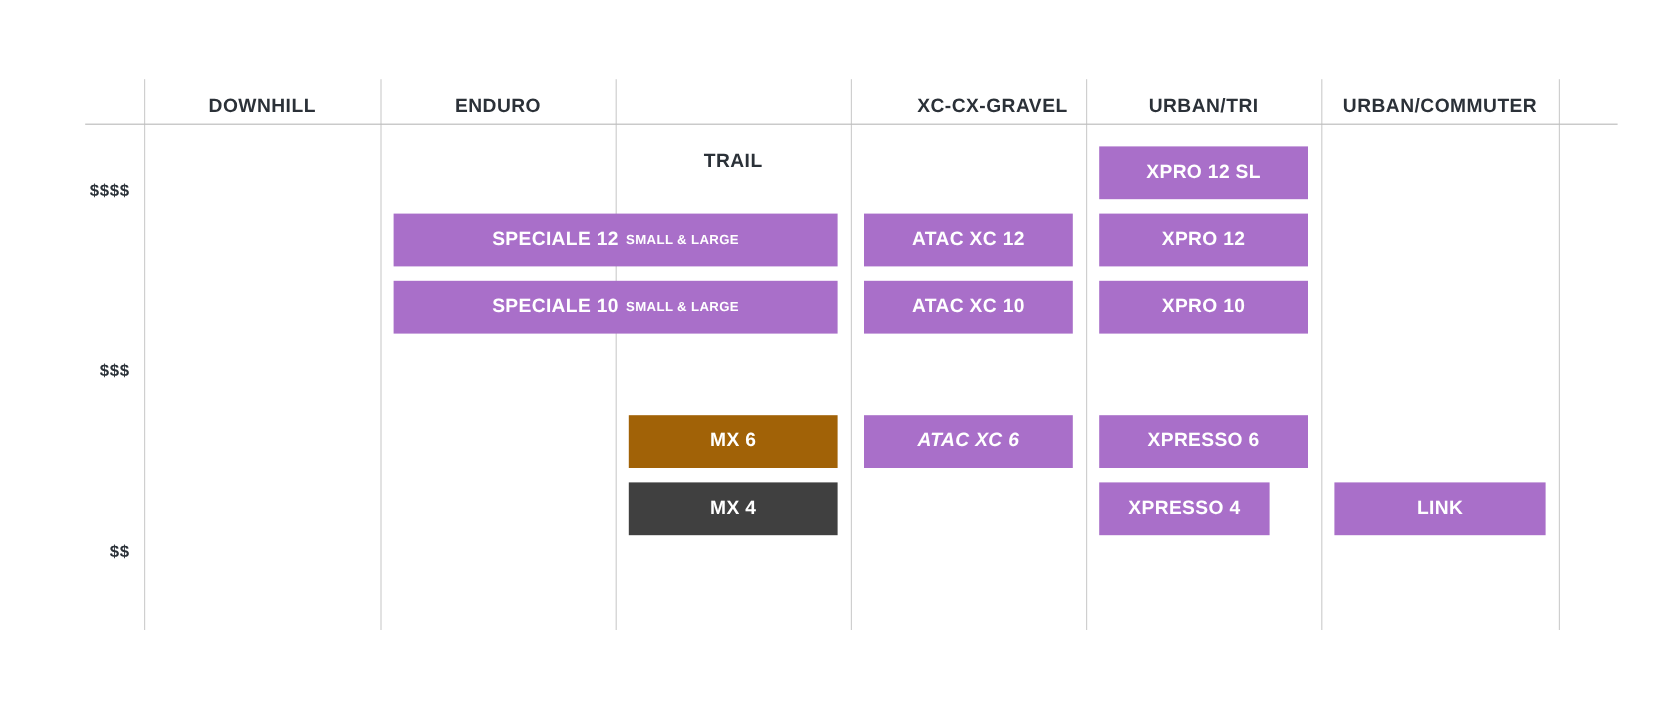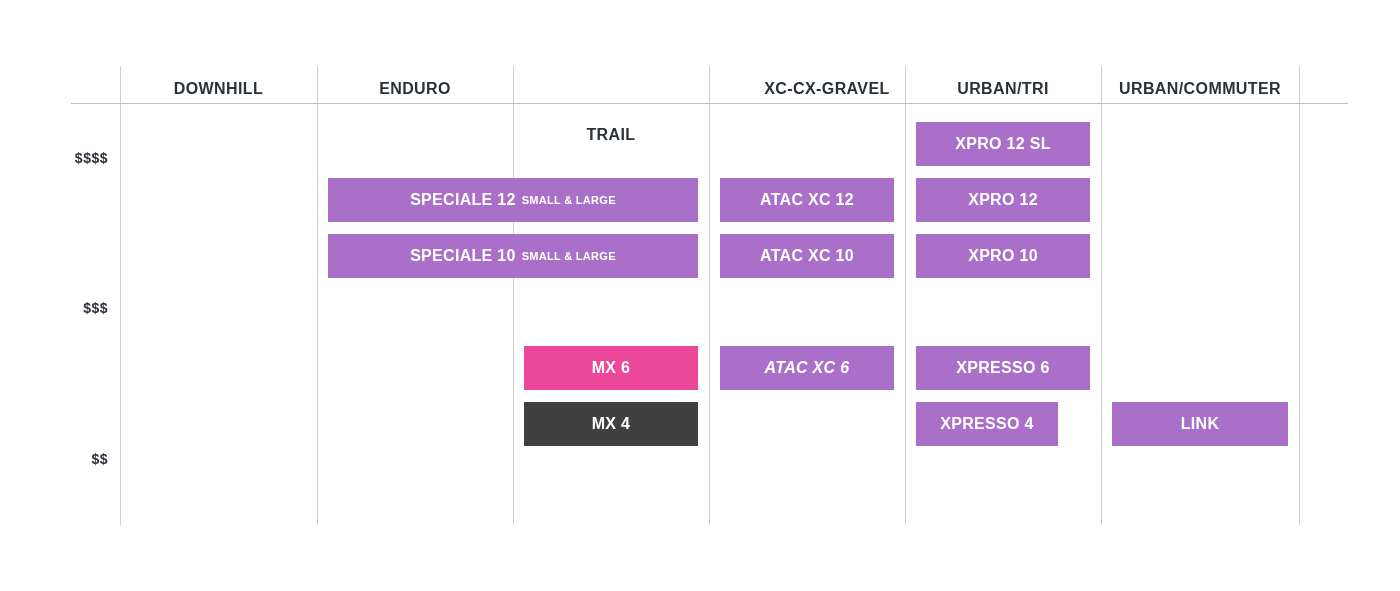--- a/index.html
+++ b/index.html
@@ -142,21 +142,21 @@
       <div class="product-bar" style="left: 328px; width: 370px; top: 234px; height: 44px; background: rgb(169, 111, 201);">
         <span class="bar-label" style="color: rgb(255, 255, 255);">SPECIALE 10</span>
         <span class="bar-suffix" style="color: rgb(255, 255, 255);">SMALL &amp; LARGE</span>
       </div>
       <div class="product-bar" style="left: 720px; width: 174px; top: 234px; height: 44px; background: rgb(169, 111, 201);">
         <span class="bar-label" style="color: rgb(255, 255, 255);">ATAC XC 10</span>
       </div>
       <div class="product-bar" style="left: 916px; width: 174px; top: 234px; height: 44px; background: rgb(169, 111, 201);">
         <span class="bar-label" style="color: rgb(255, 255, 255);">XPRO 10</span>
       </div>
-      <div class="product-bar" style="left: 524px; width: 174px; top: 346px; height: 44px; background: #ec4899;">
+      <div class="product-bar" style="left: 524px; width: 174px; top: 346px; height: 44px; background: #a16207;">
         <span class="bar-label" style="color: rgb(255, 255, 255);">MX 6</span>
       </div>
       <div class="product-bar" style="left: 720px; width: 174px; top: 346px; height: 44px; background: rgb(169, 111, 201); font-style: italic;">
         <span class="bar-label" style="color: rgb(255, 255, 255);">ATAC XC 6</span>
       </div>
       <div class="product-bar" style="left: 916px; width: 174px; top: 346px; height: 44px; background: rgb(169, 111, 201);">
         <span class="bar-label" style="color: rgb(255, 255, 255);">XPRESSO 6</span>
       </div>
       <div class="product-bar" style="left: 524px; width: 174px; top: 402px; height: 44px; background: #404040;">
         <span class="bar-label" style="color: rgb(255, 255, 255);">MX 4</span>

